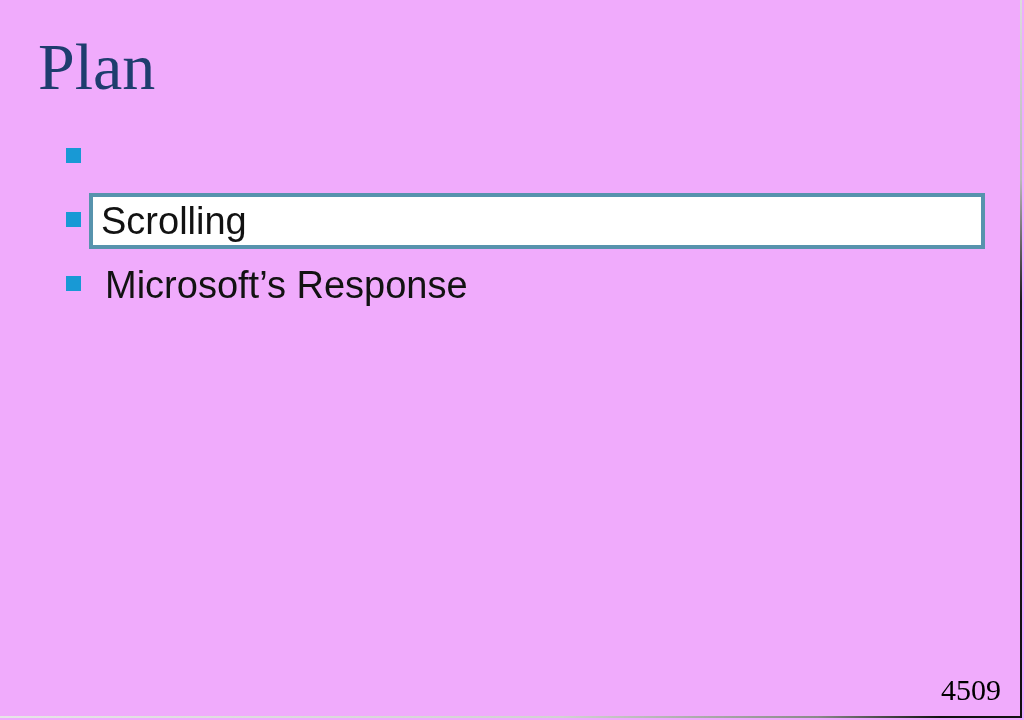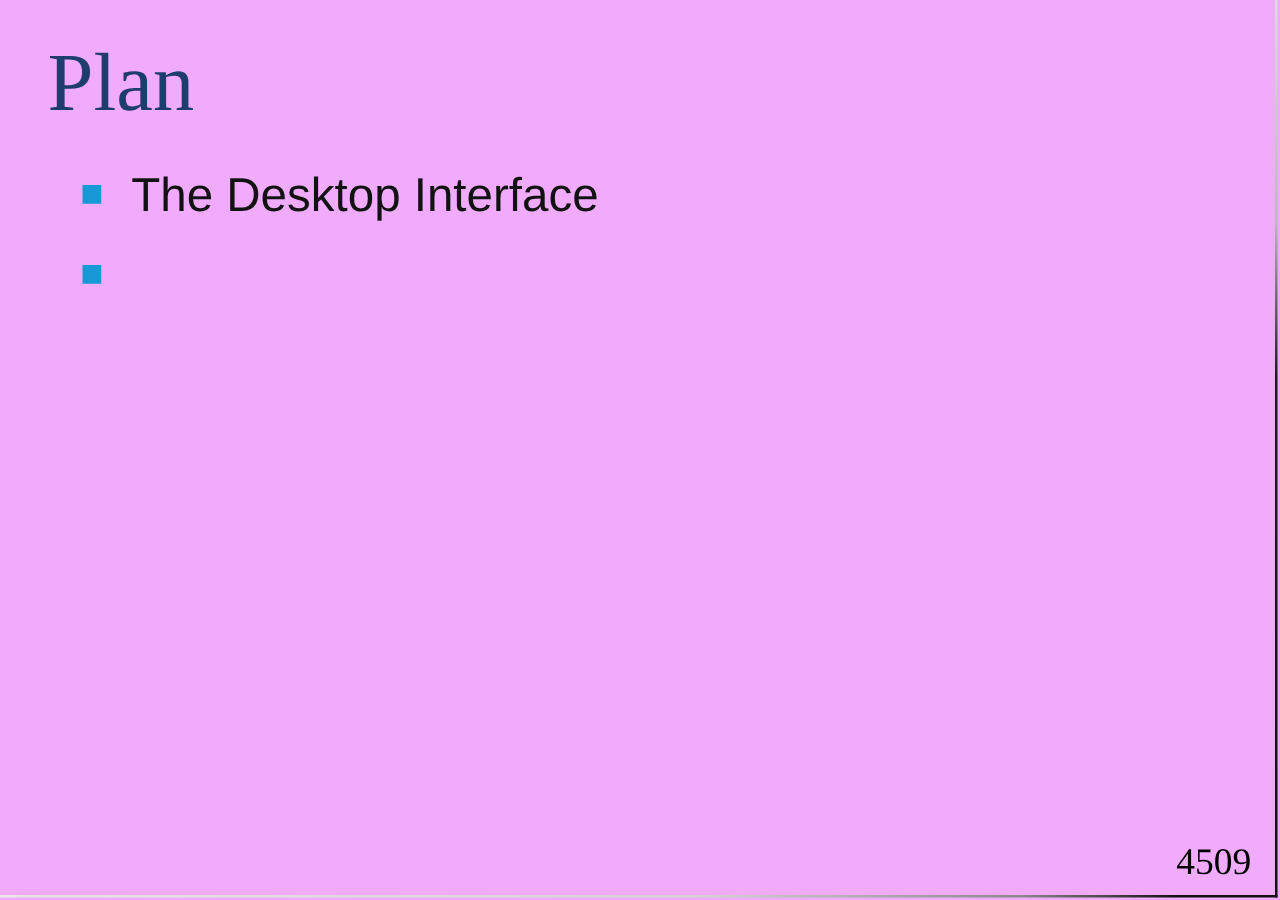--- a/index.html
+++ b/index.html
@@ -96,27 +96,33 @@
 
 <div class="slide">
 
   <h1 class="slide-title">Plan</h1>
 
   <div class="bullet-list">
 
 
     <div class="bullet-row">
       <span class="bullet-square"></span>
-      <span class="bullet-label">The Desktop Interface</span>
     </div>
 
     <div class="bullet-row highlighted">
       <span class="bullet-square"></span>
+      <span class="highlight-box">
+        <span class="bullet-label">Scrolling</span>
+      </span>
     </div>
 
+    <div class="bullet-row">
+      <span class="bullet-square"></span>
+      <span class="bullet-label">Microsoft’s Response</span>
+    </div>
 
   </div>
 
   <div class="page-number">4509</div>
 
   <div class="edge-right"></div>
   <div class="edge-bottom"></div>
 
 </div>
 

